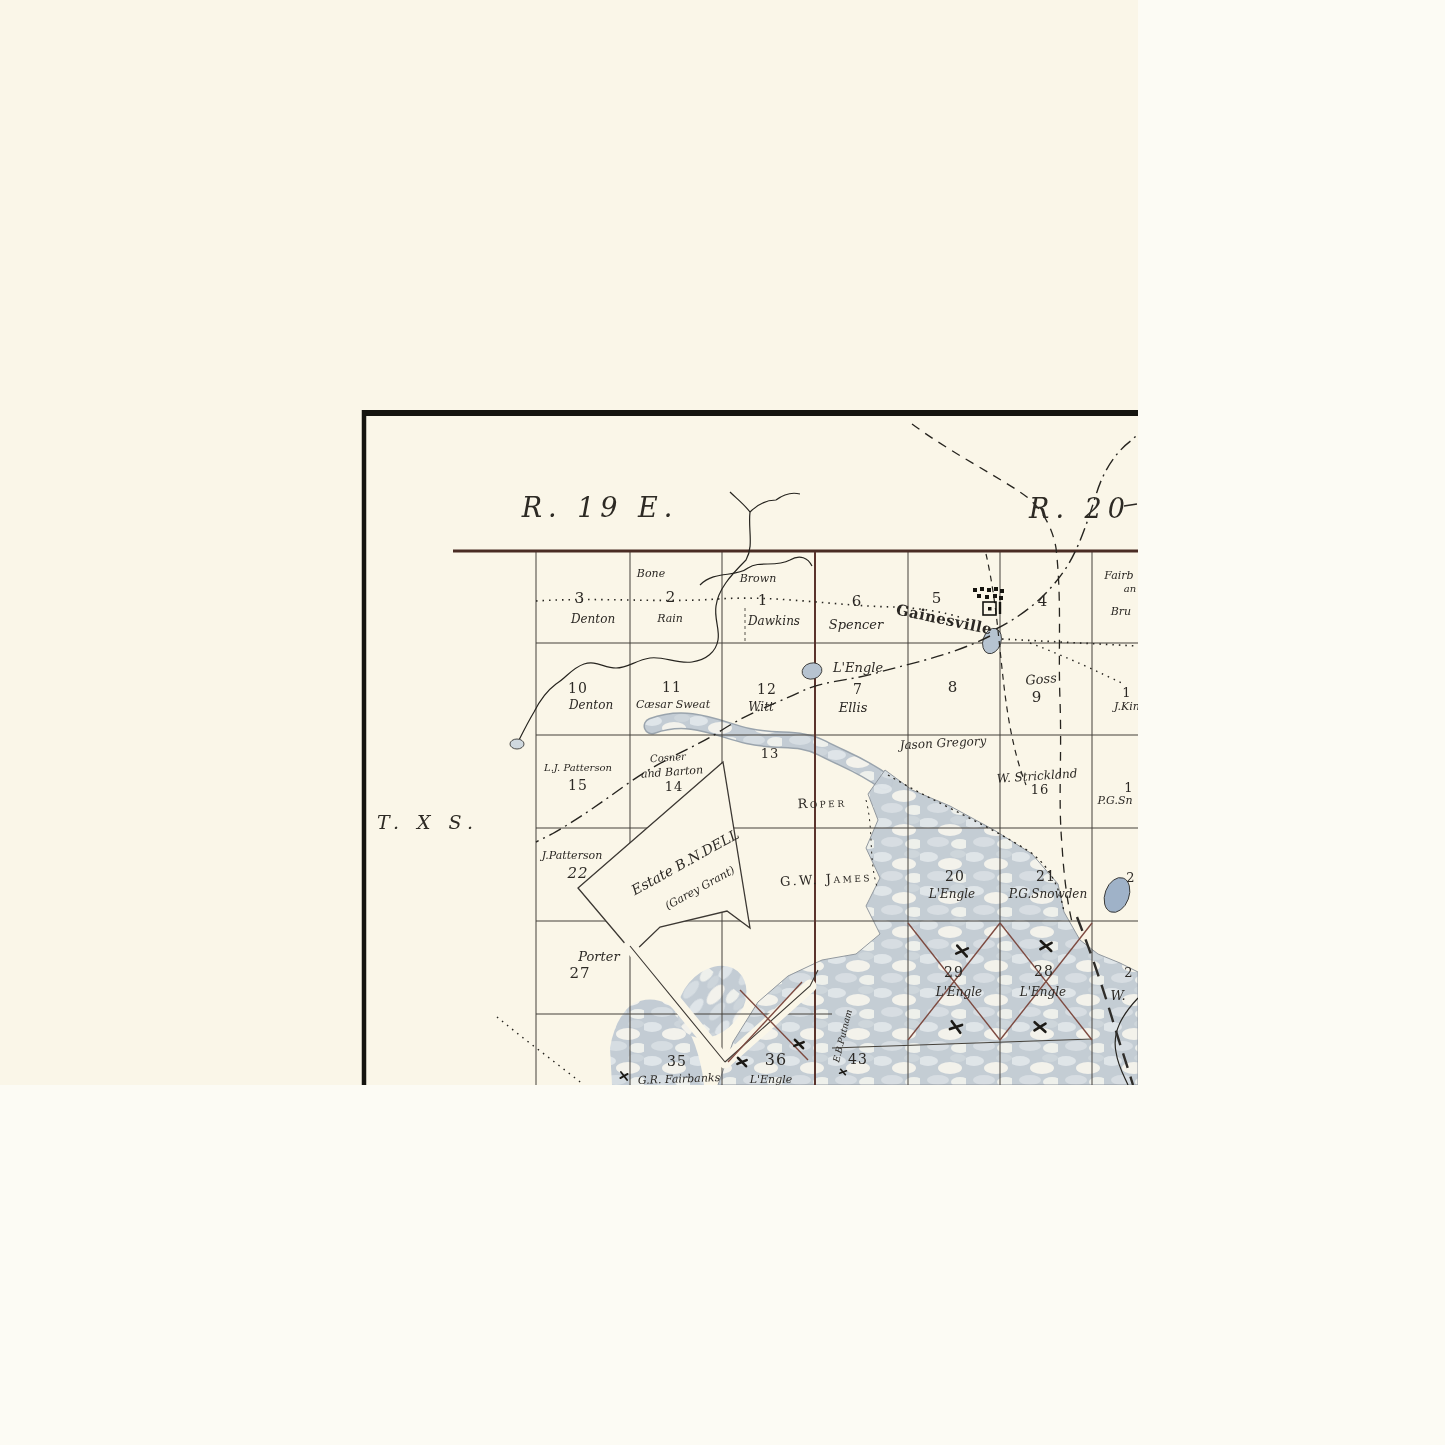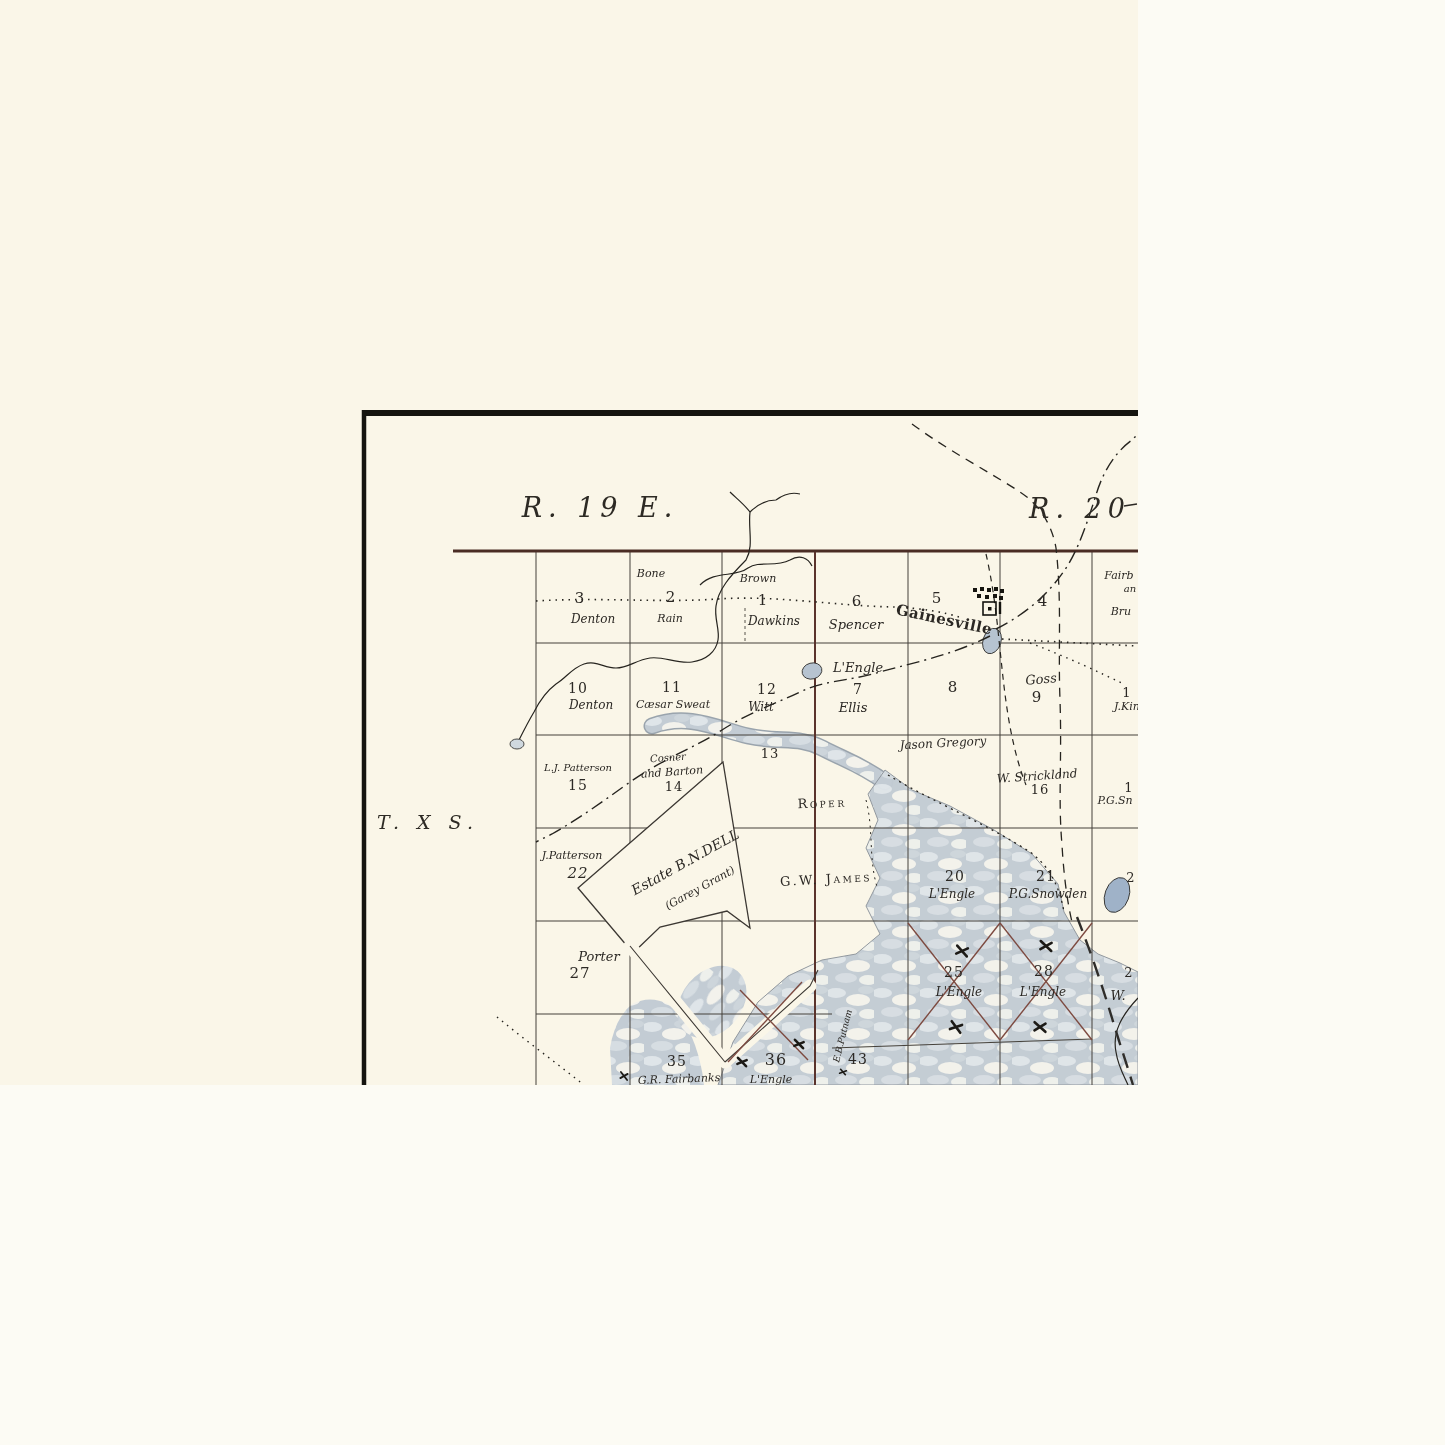--- a/index.html
+++ b/index.html
@@ -228,21 +228,21 @@
       <div class="lbl i" style="left: 700px; top: 888px; font-size: 11px; transform: translate(-50%, -50%) rotate(-29deg);">(Garey Grant)</div>
       <div class="lbl sc" style="left: 826px; top: 879px; font-size: 13px; transform: translate(-50%, -50%) rotate(-3deg);">G.W. James</div>
       <div class="lbl n" style="left: 955px; top: 876px; font-size: 14px; transform: translate(-50%, -50%);">20</div>
       <div class="lbl i" style="left: 952px; top: 894px; font-size: 12px; transform: translate(-50%, -50%);">L'Engle</div>
       <div class="lbl n" style="left: 1046px; top: 876px; font-size: 14px; transform: translate(-50%, -50%);">21</div>
       <div class="lbl i" style="left: 1048px; top: 894px; font-size: 12px; transform: translate(-50%, -50%);">P.G.Snowden</div>
       <div class="lbl i" style="left: 1120px; top: 860px; font-size: 14px; transform: translate(-50%, -50%); margin-left: 36px;">W.Le</div>
       <div class="lbl n" style="left: 1131px; top: 877px; font-size: 13px; transform: translate(-50%, -50%);">2</div>
       <div class="lbl i" style="left: 591px; top: 956px; font-size: 13px; transform: translate(-50%, -50%); margin-left: 8px;">Porter</div>
       <div class="lbl n" style="left: 580px; top: 973px; font-size: 15px; transform: translate(-50%, -50%);">27</div>
-      <div class="lbl n" style="left: 954px; top: 972px; font-size: 14px; transform: translate(-50%, -50%);">25</div>
+      <div class="lbl n" style="left: 954px; top: 972px; font-size: 14px; transform: translate(-50%, -50%);">29</div>
       <div class="lbl i" style="left: 959px; top: 992px; font-size: 12px; transform: translate(-50%, -50%);">L'Engle</div>
       <div class="lbl n" style="left: 1044px; top: 971px; font-size: 14px; transform: translate(-50%, -50%);">28</div>
       <div class="lbl i" style="left: 1043px; top: 992px; font-size: 12px; transform: translate(-50%, -50%);">L'Engle</div>
       <div class="lbl n" style="left: 1129px; top: 972px; font-size: 13px; transform: translate(-50%, -50%);">2</div>
       <div class="lbl i" style="left: 1118px; top: 995px; font-size: 13px; transform: translate(-50%, -50%);">W.</div>
       <div class="lbl n" style="left: 677px; top: 1061px; font-size: 14px; transform: translate(-50%, -50%);">35</div>
       <div class="lbl i" style="left: 679px; top: 1079px; font-size: 11px; transform: translate(-50%, -50%) rotate(-2deg);">G.R. Fairbanks</div>
       <div class="lbl n" style="left: 776px; top: 1060px; font-size: 16px; transform: translate(-50%, -50%);">36</div>
       <div class="lbl i" style="left: 771px; top: 1079px; font-size: 11px; transform: translate(-50%, -50%);">L'Engle</div>
       <div class="lbl n" style="left: 858px; top: 1059px; font-size: 14px; transform: translate(-50%, -50%);">43</div>

